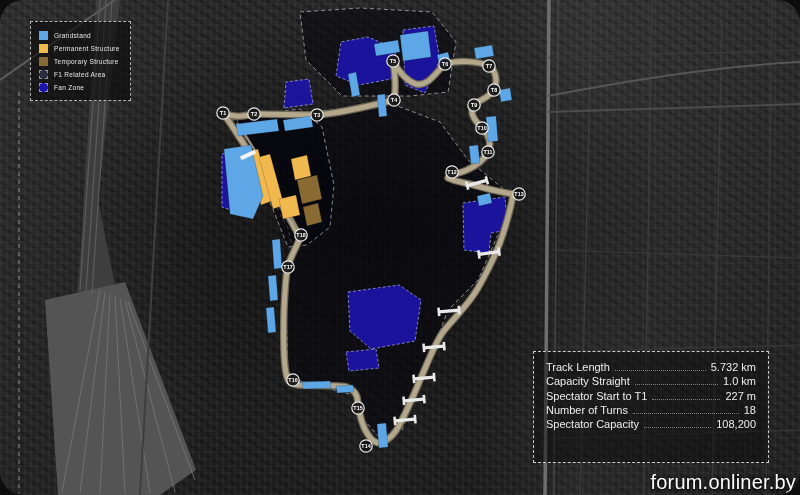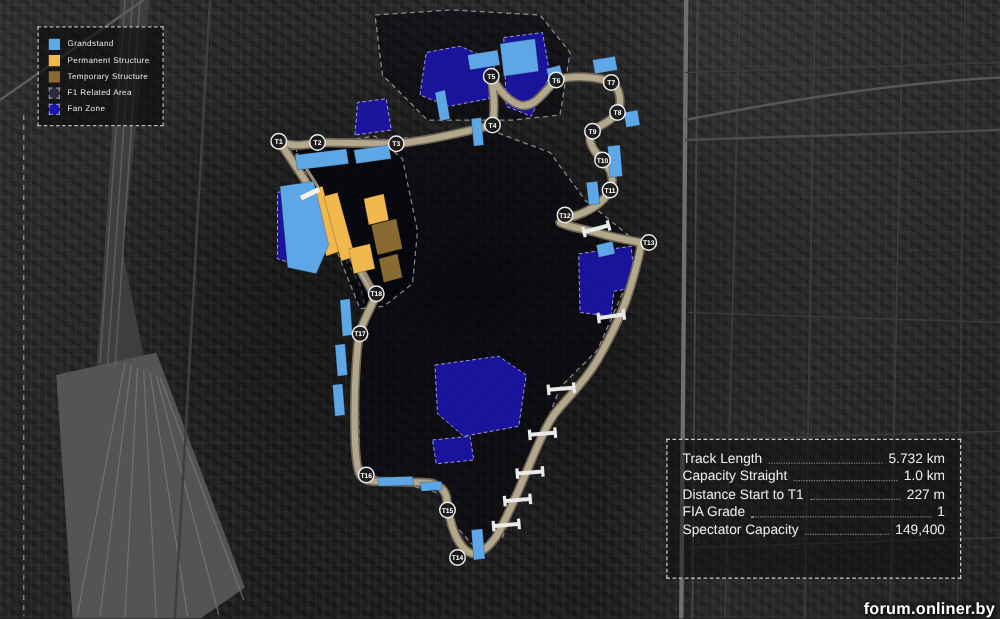--- a/index.html
+++ b/index.html
@@ -10,20 +10,21 @@
     overflow: hidden;
     font-family: "Liberation Sans", sans-serif;
     background-color: #242424;
     background-image:
       radial-gradient(ellipse 430px 310px at 47% 46%, rgba(0,0,0,0.50), rgba(0,0,0,0) 72%),
       linear-gradient(90deg, rgba(255,255,255,0.03) 0%, rgba(255,255,255,0) 28%, rgba(255,255,255,0) 60%, rgba(255,255,255,0.05) 72%, rgba(255,255,255,0.02) 100%),
       repeating-linear-gradient(90deg, rgba(255,255,255,0.030) 0 2px, rgba(0,0,0,0) 2px 6px),
       repeating-linear-gradient(0deg, rgba(255,255,255,0.025) 0 2px, rgba(0,0,0,0) 2px 7px),
       repeating-linear-gradient(33deg, rgba(0,0,0,0.22) 0 3px, rgba(0,0,0,0) 3px 9px),
       linear-gradient(#282828, #1d1d1d);
+    border-radius: 23px;
   }
   svg.map-svg { position:absolute; left:0; top:0; }
 
   
   .legend {
     position:absolute; left:30px; top:21px;
     background: rgba(10,10,10,0.62);
     border: 1px dashed rgba(242,242,242,0.72);
     padding: 7px 10px 6px 8px;
     z-index: 5;
@@ -43,21 +44,21 @@
     z-index: 5;
   }
   .stats-row { display:flex; align-items:flex-end; height:14.2px; font-size:11px; color:#ededed; }
   .stats-label { white-space:nowrap; }
   .stats-leader { flex:1; border-bottom:1.5px dotted rgba(235,235,235,0.5); margin:0 5px 2px 5px; }
   .stats-value { white-space:nowrap; text-align:left; }
 
   
   .watermark {
     position:absolute; right:4px; bottom:1px;
-    font-size:13px; font-weight:bold; color:#ffffff;
+    font-size:20px; font-weight:normal; color:#ffffff;
     letter-spacing:0.2px;
     text-shadow: 0 1px 2px rgba(0,0,0,0.95), 0 0 5px rgba(0,0,0,0.85);
     z-index: 6;
   }
 </style>
 </head>
 <body>
 
 <div class="stage">
 
@@ -290,31 +291,31 @@
           <span class="stats-label">Track Length</span>
           <span class="stats-leader"></span>
           <span class="stats-value">5.732 km</span>
         </div>
         <div class="stats-row">
           <span class="stats-label">Capacity Straight</span>
           <span class="stats-leader"></span>
           <span class="stats-value">1.0 km</span>
         </div>
         <div class="stats-row">
-          <span class="stats-label">Distance Start to T1</span>
+          <span class="stats-label">Spectator Start to T1</span>
           <span class="stats-leader"></span>
           <span class="stats-value">227 m</span>
         </div>
         <div class="stats-row">
-          <span class="stats-label">FIA Grade</span>
-          <span class="stats-leader"></span>
-          <span class="stats-value">1</span>
+          <span class="stats-label">Number of Turns</span>
+          <span class="stats-leader"></span>
+          <span class="stats-value">18</span>
         </div>
         <div class="stats-row">
           <span class="stats-label">Spectator Capacity</span>
           <span class="stats-leader"></span>
-          <span class="stats-value">149,400</span>
+          <span class="stats-value">108,200</span>
         </div>
       </div>
   </div>
 
   <div class="watermark">forum.onliner.by</div>
 </div>
 
 </body></html>

